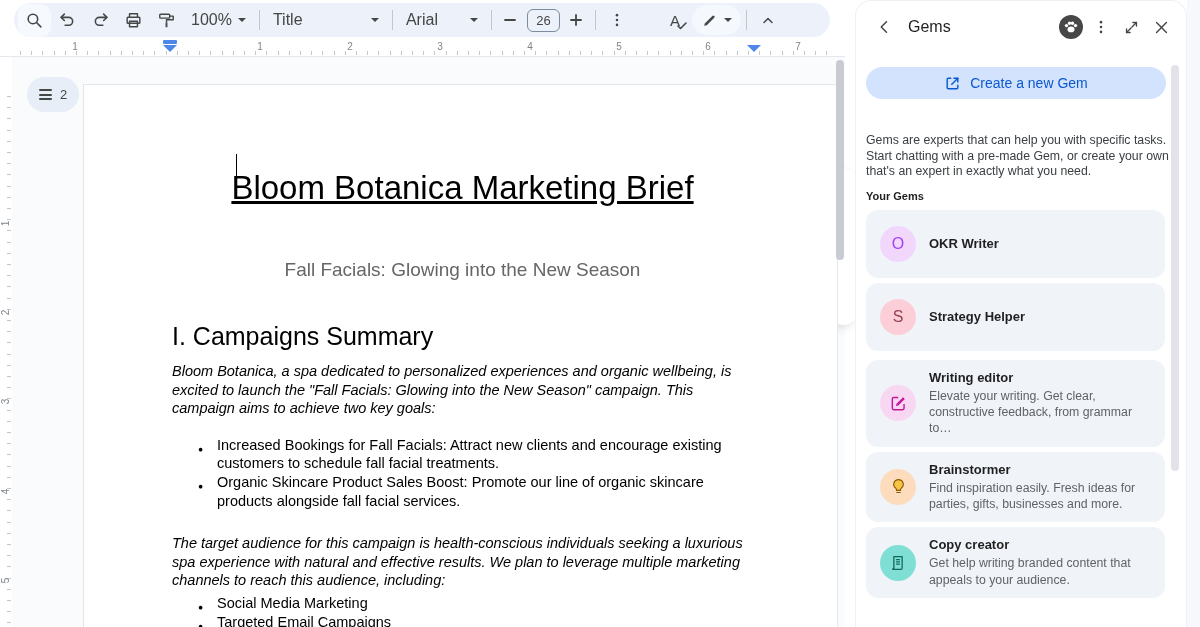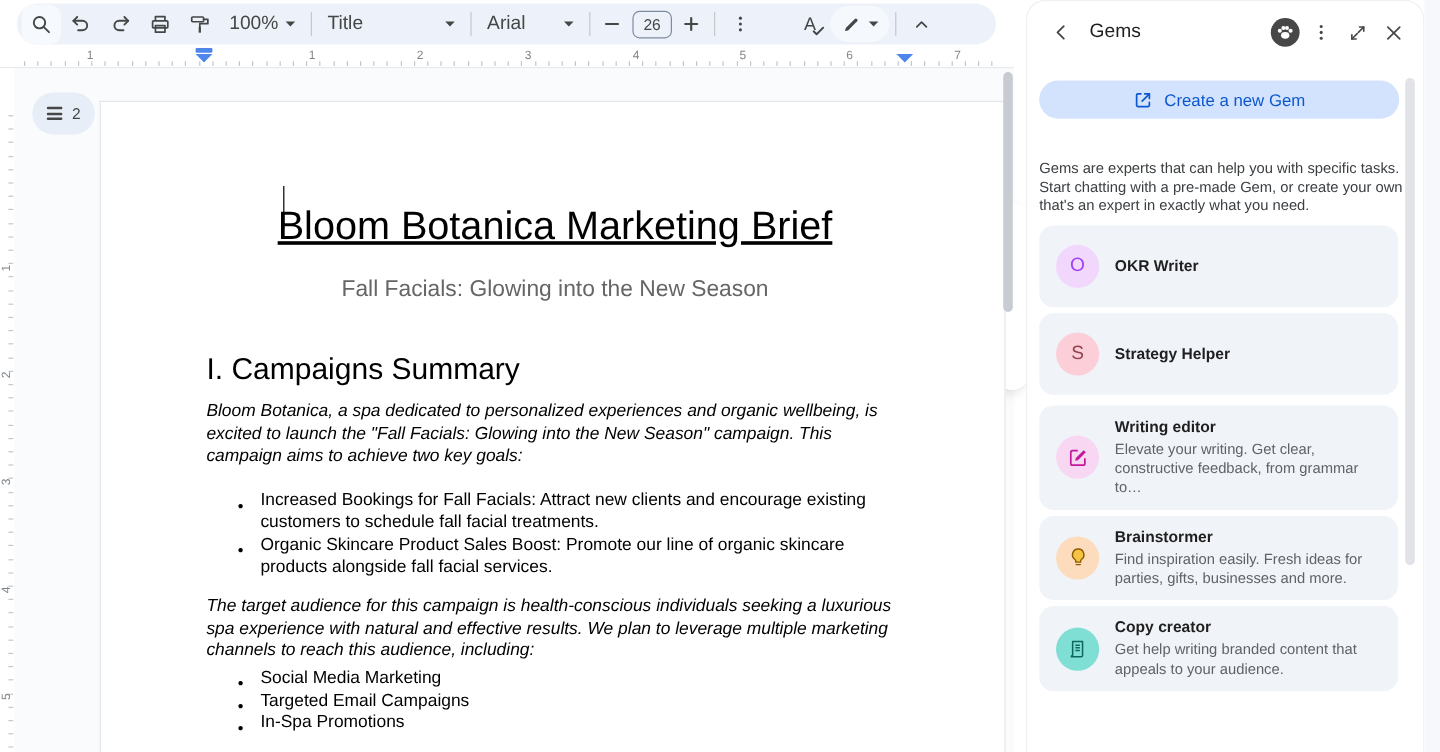--- a/index.html
+++ b/index.html
@@ -48,24 +48,24 @@
     background:#e8eef8; border-radius:18px; display:flex; align-items:center; gap:8px; }
   .menu-bars { display:flex; flex-direction:column; gap:2.5px; }
   .menu-bars i { display:block; width:13px; height:2px; background:#444746; border-radius:1px; }
   .outline-pill .badge { font-size:13px; color:#444746; }
   .page { position:absolute; left:83px; top:84px; width:755px; height:544px; background:#fff;
     border:1px solid #e3e6ea; border-bottom:none; }
   .page-inner { padding:84px 84px 0 88px; font-size:14.5px; line-height:18.6px; color:#000; }
   .doc-title-wrap { text-align:center; }
   .doc-title { display:inline-block; position:relative; font-size:33px; line-height:38px; color:#000000;text-decoration:underline; }
   .cursor { position:absolute; left:-2px; top:1px; bottom:1px; width:1.8px; background:#000; }
-  .doc-subtitle { text-align:center; margin-top:24px; font-size:19px; line-height:22px; color:#666; }
+  .doc-subtitle { text-align:center; margin-top:52px; font-size:19px; line-height:22px; color:#666; }
   .doc-heading { margin-top:41px; font-size:25px; line-height:29px; color:#000; }
   .doc-para { margin-top:11px;font-style:italic; }
-  .doc-para.second { margin-top:14px; }
+  .doc-para.second { margin-top:24px; }
   ul.doc-list { list-style:none; padding-left:45px; }
   ul.doc-list.first { margin-top:18px; }
   ul.doc-list.second { margin-top:4px; }
   ul.doc-list li { position:relative; }
   ul.doc-list li::before { content:"●"; position:absolute; left:-19px; top:4px; font-size:8.5px; }
 
   
   .edge-tab { position:absolute; left:818px; top:112px; width:27px; height:156px; background:#fff;
     border-radius:14px; box-shadow:-3px 3px 9px rgba(60,64,67,.16); }
   .doc-scrollbar { position:absolute; left:836px; top:60px; width:8px; height:200px;
@@ -421,20 +421,21 @@
     <svg class="ic" width="17" height="17" viewBox="0 0 24 24" fill="none" stroke="#0b57d0" stroke-width="2" stroke-linecap="round" stroke-linejoin="round">
         <path d="M9.5 4.5H6a1.5 1.5 0 0 0-1.5 1.5v12A1.5 1.5 0 0 0 6 19.5h12a1.5 1.5 0 0 0 1.5-1.5v-3.5"></path>
         <path d="M14 4.5h5.5V10"></path>
         <path d="M19.5 4.5 11 13"></path>
       </svg>
     <span>Create a new Gem</span>
   </div>
 
   <div class="panel-desc">Gems are experts that can help you with specific tasks. Start chatting with a pre-made Gem, or create your own that's an expert in exactly what you need.</div>
 
+  <div class="section-label">Your Gems</div>
   <div class="cards">
     <div class="gem-card">
       <div class="gem-avatar" style="background-color: rgb(242, 215, 252); color: rgb(161, 66, 244);">O</div>
       <div class="gem-name">OKR Writer</div>
     </div>
     <div class="gem-card">
       <div class="gem-avatar" style="background-color: rgb(252, 207, 216); color: rgb(147, 67, 78);">S</div>
       <div class="gem-name">Strategy Helper</div>
     </div>
   </div>

